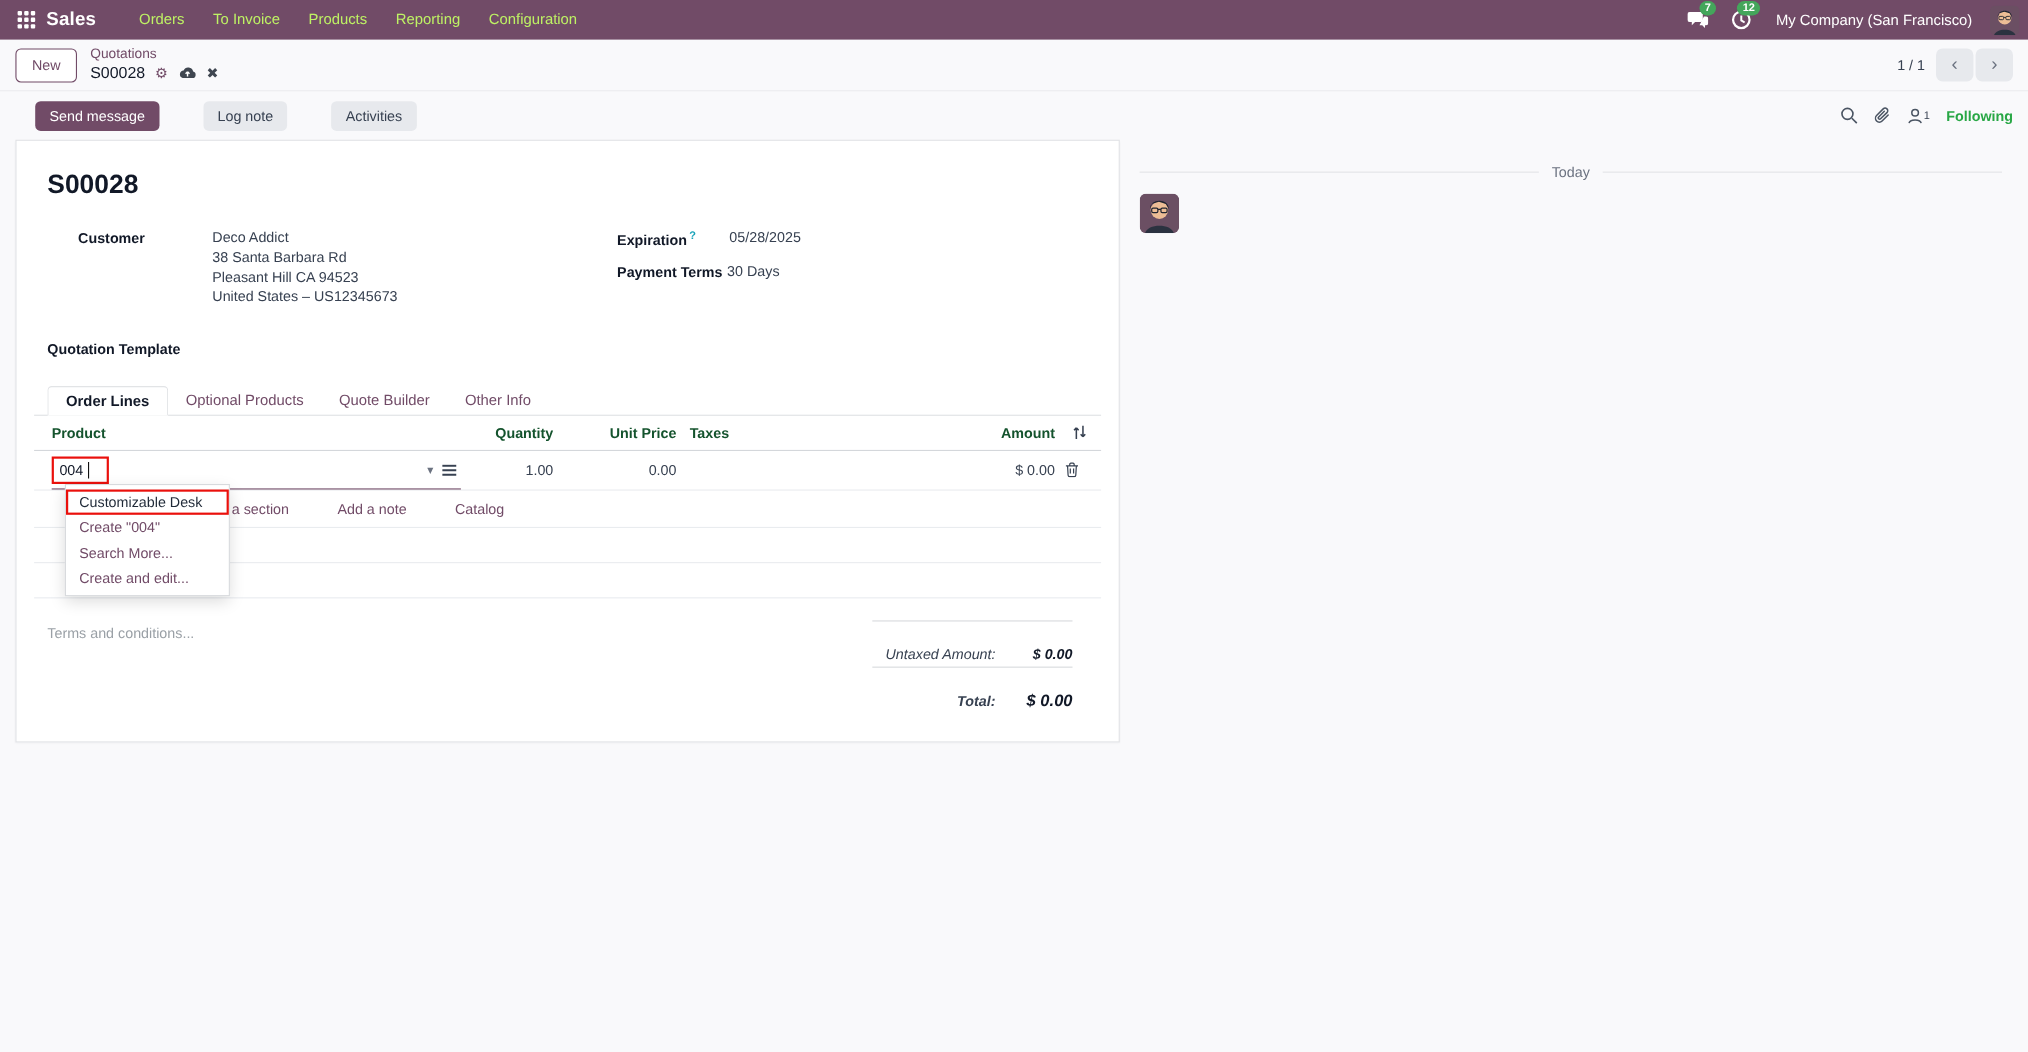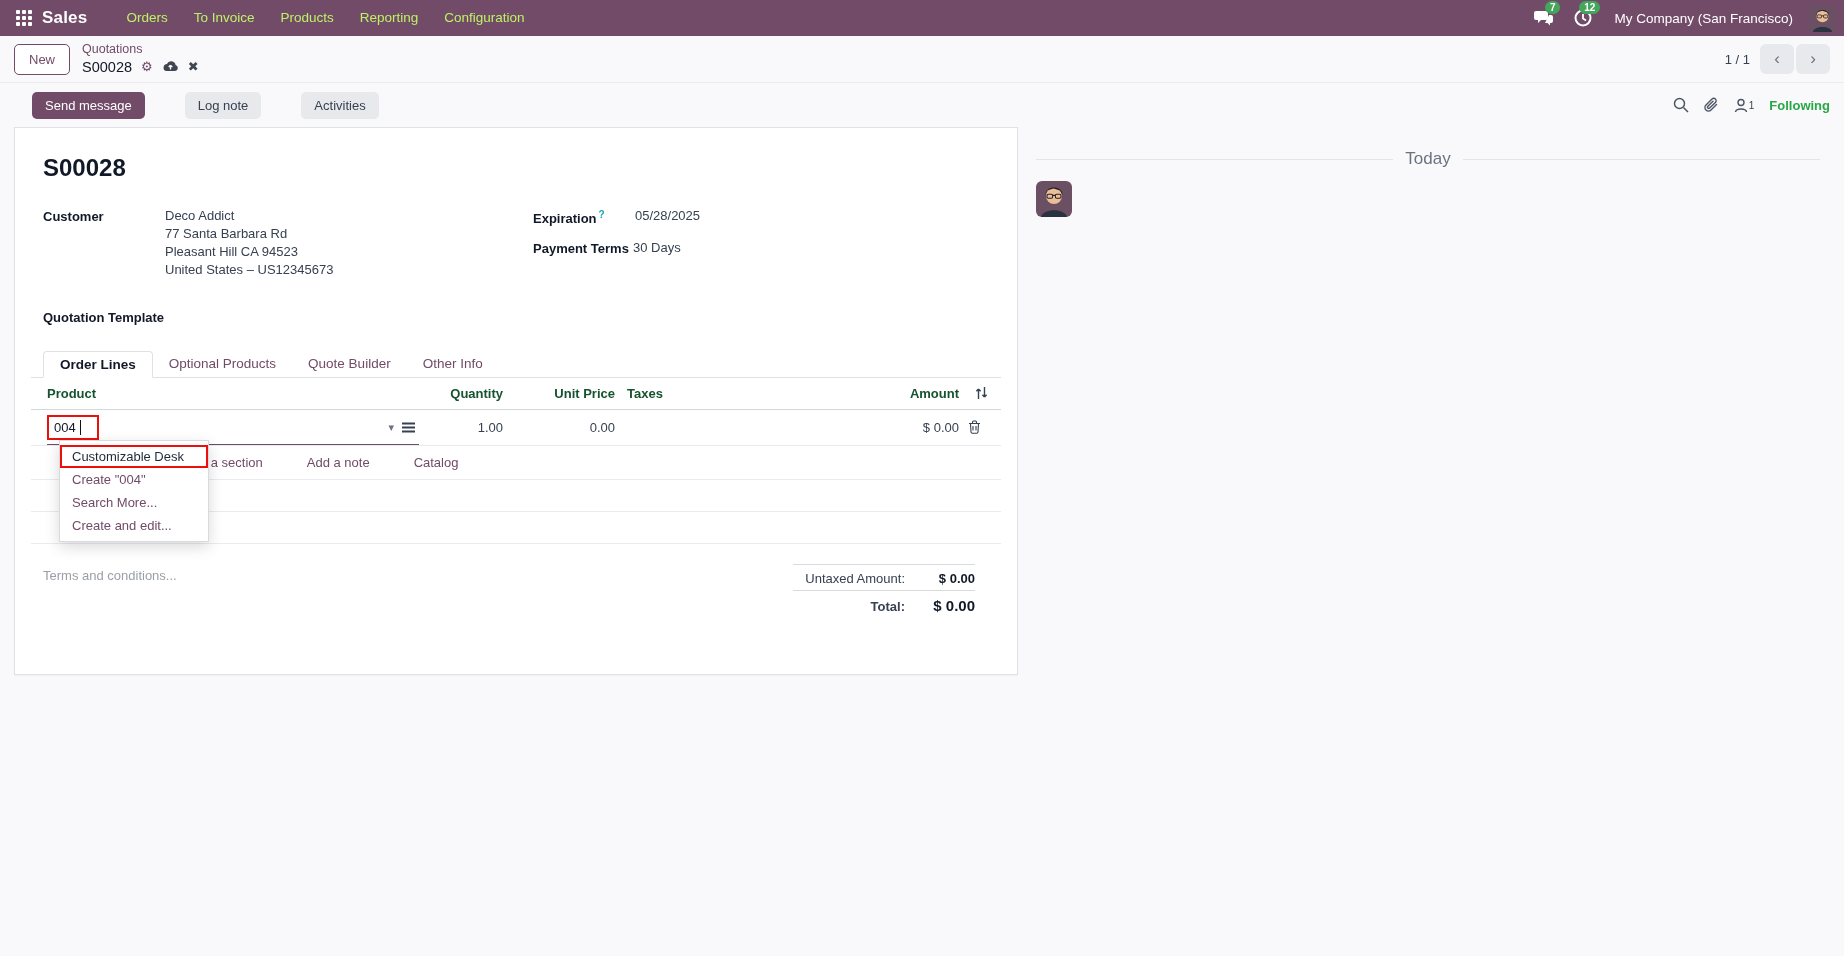--- a/index.html
+++ b/index.html
@@ -48,21 +48,21 @@
   .chead-ico sup { font-size:10px; margin-left:1px; color:#374151; }
   .following { color:#28a745; font-weight:600; cursor:pointer; }
 
   
   .content { display:flex; align-items:flex-start; padding:0 0 0 14px; }
   .sheet { width:1004px; flex:none; background:#fff; border:1px solid #e0e2e5; box-shadow:0 1px 2px rgba(0,0,0,.04); min-height:494px; padding:24px 16px 20px 16px; position:relative; }
   .sheet h1 { font-size:24px; color:#111827; margin:2px 0 26px 12px; }
   .form-grid { display:flex; margin-left:12px; }
   .fg-left { width:490px; flex:none; }
   .frow { display:flex; margin-bottom:8px; }
-  .flabel { width:122px; flex:none; font-weight:700; color:#111827; padding-top:1px; }
+  .flabel { width:122px; flex:none; font-weight:700; color:#111827; padding-top:1px;margin-left:28px; }
   .fvalue { color:#374151; }
   .addr { color:#374151; line-height:1.4; margin-top:2px; }
   .fg-right .flabel { width:100px; }
   .fg-right .frow { margin-bottom:14px; }
   .help-sup { color:#17a2b8; font-size:10px; vertical-align:super; margin-left:2px; }
   .fvalue-date { padding-left:2px; }
   .qtmpl { margin:22px 0 0 12px; font-weight:700; color:#111827; }
 
   
   .tabs { display:flex; margin-top:26px; border-bottom:1px solid #dfe1e4; padding-left:12px; }
@@ -93,31 +93,31 @@
   
   .dropdown { position:absolute; left:28px; top:62px; width:150px; background:#fff; border:1px solid #d8dadd; box-shadow:0 5px 14px rgba(0,0,0,.15); padding:4px 0; z-index:20; }
   .dd-item { padding:4px 12px; color:#714B67; cursor:pointer; }
   .dd-item.highlighted { color:#1f2937; border:2px solid #ea100c; padding:2px 10px; }
 
   
   .sheet-foot { display:flex; margin-top:20px; padding:0 12px; }
   .terms { flex:1; border:none; resize:none; font-family:inherit; font-size:13px; color:#374151; outline:none; height:90px; background:transparent; padding-top:4px; }
   .terms::placeholder { color:#9aa0a6; }
   .totals { width:182px; flex:none; margin-right:14px; }
-  .trow { display:flex; justify-content:flex-end; align-items:baseline; padding:6px 0 4px 0; }
+  .trow { display:flex; justify-content:flex-end; align-items:baseline; padding:22px 0 4px 0;font-style:italic; }
   .trow.untaxed { border-top:1px solid #d8dadd; }
   .trow.total { border-top:1px solid #d8dadd; }
   .tlabel { color:#374151; margin-right:14px; }
   .tval { font-weight:700; color:#111827; width:56px; text-align:right; }
   .trow.total .tlabel { font-weight:600; }
   .trow.total .tval { font-size:15px; }
 
   
   .chatter { flex:1; padding:14px 24px 0 18px; }
-  .day-divider { display:flex; align-items:center; color:#6b7280; font-size:17px; margin:8px 0 12px 0; }
+  .day-divider { display:flex; align-items:center; color:#6b7280; font-size:13px; margin:8px 0 12px 0; }
   .day-divider::before, .day-divider::after { content:""; flex:1; border-top:1px solid #e3e4e7; }
   .day-divider span { padding:0 12px; }
   .message { display:flex; gap:12px; }
   .msg-avatar { width:36px; height:36px; border-radius:6px; overflow:hidden; flex:none; }
   .msg-avatar svg { width:100%; height:100%; display:block; }
   .msg-author { font-weight:700; color:#111827; font-size:13.5px; }
   .msg-time { color:#9ca3af; font-size:12px; margin-left:6px; font-weight:400; }
   .msg-body { margin-top:3px; color:#374151; font-size:13.5px; }
 
   svg.ico { display:block; }
@@ -234,21 +234,21 @@
   <div class="sheet">
     <h1>S00028</h1>
 
     <div class="form-grid">
       <div class="fg-left">
         <div class="frow">
           <span class="flabel">Customer</span>
           <div>
             <div class="fvalue">Deco Addict</div>
             <div class="addr">
-              <div>77 Santa Barbara Rd</div>
+              <div>38 Santa Barbara Rd</div>
               <div>Pleasant Hill CA 94523</div>
               <div>United States – US12345673</div>
             </div>
           </div>
         </div>
       </div>
       <div class="fg-right">
         <div class="frow">
           <span class="flabel">
             <span>Expiration</span><span class="help-sup">?</span>

